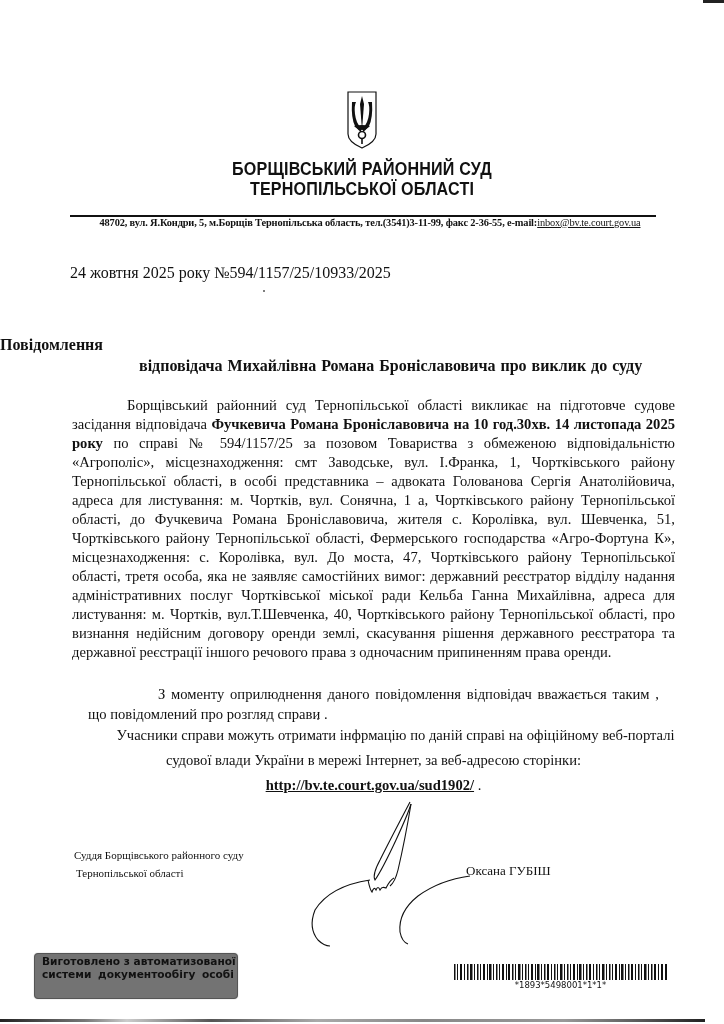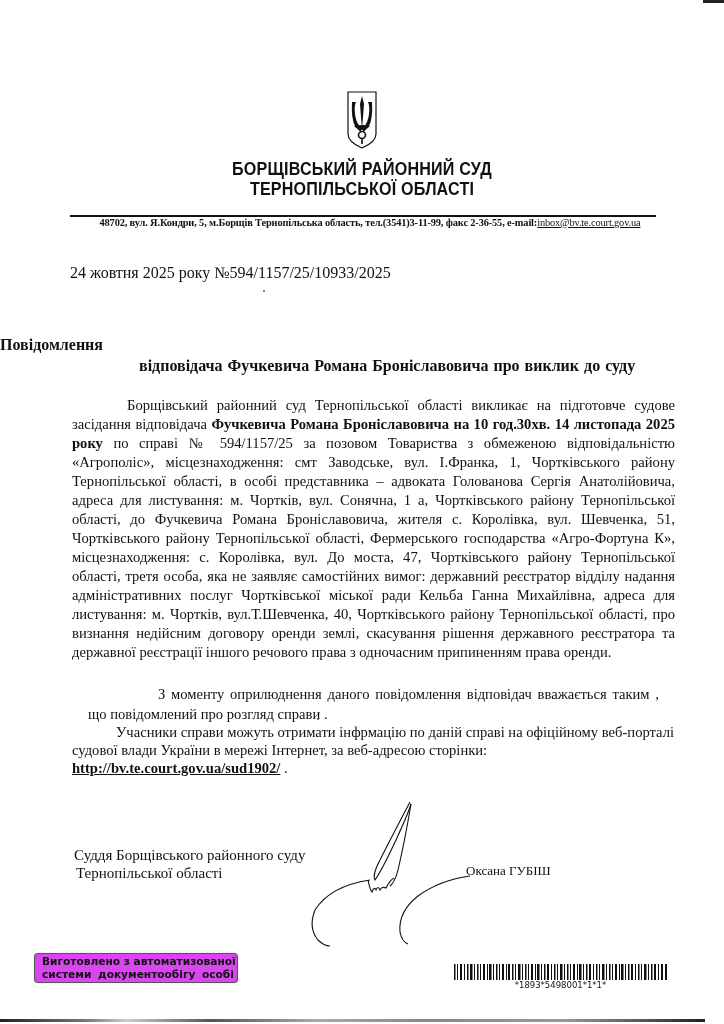--- a/index.html
+++ b/index.html
@@ -28,32 +28,32 @@
   .notice-title { left: 0; width: 724px; top: 336px; font-weight: bold; font-size: 16px; }
   .notice-sub { left: 139px; top: 357px; font-weight: bold; font-size: 16px; white-space: nowrap; word-spacing: 1px; }
   .body-text {
     left: 72px; top: 396px; width: 603px; font-size: 14.6px; line-height: 19px;
     text-align: justify;
   }
   .body-text p { margin: 0; text-indent: 55px; }
   .body-text b { font-weight: bold; }
   .para2 { left: 72px; top: 669px; width: 603px; font-size: 14.6px; line-height: 19.5px; text-align: justify; }
   .para2 p { margin: 16px; text-indent: 70px; }
-  .para3 { left: 72px; top: 723px; width: 603px; font-size: 14.6px; line-height: 18px; }
+  .para3 { left: 72px; top: 723px; width: 603px; font-size: 14.6px; line-height: 25px; text-align: center; }
   .para3 p { margin: 0; text-indent: 44px; }
   .para3 .link { font-weight: bold; text-decoration: underline; }
-  .sig-title { left: 74px; top: 846px; font-size: 15px; line-height: 18px; }
+  .sig-title { left: 74px; top: 846px; font-size: 11px; line-height: 18px; }
   .sig-name { left: 466px; top: 863px; font-size: 13px; }
   .signature { left: 290px; top: 800px; width: 200px; height: 150px; }
   .stamp-box {
-    left: 34px; top: 953px; width: 204px; height: 30px;
+    left: 34px; top: 953px; width: 204px; height: 46px;
     border: 1.5px solid #555; border-radius: 4px;
     font-family: "DejaVu Sans", "Liberation Sans", sans-serif; font-weight: bold;
     font-size: 10.6px; line-height: 13px; padding: 1px 0 0 7px; box-sizing: border-box;
-    background: #d946ef; box-shadow: 0 0 1px #888;
+    background: #737373; box-shadow: 0 0 1px #888;
   }
   .barcode { left: 454px; top: 964px; width: 213px; height: 16px; }
   .barcode-text {
     left: 454px; width: 213px; top: 980px; text-align: center;
     font-family: "DejaVu Sans", sans-serif; font-size: 8.5px;
   }
   .bottom-edge { left: 0; top: 1019px; width: 705px; height: 3px; background: linear-gradient(90deg,#222 0%,#777 12%,#ccc 18%,#555 30%,#aaa 45%,#888 60%,#999 80%,#222 100%); }
   .speck { width: 2px; height: 2px; background: #555; border-radius: 1px; }
 </style>
 </head>
@@ -75,21 +75,21 @@
 <div class="abs court-name l2">ТЕРНОПІЛЬСЬКОЇ ОБЛАСТІ</div>
 <div class="abs rule"></div>
 <div class="abs address">
   <span>48702, вул. Я.Кондри, 5,  м.Борщів Тернопільська область, тел.(3541)3-11-99, факс 2-36-55, e-mail:</span><span class="email">inbox@bv.te.court.gov.ua</span>
 </div>
 
 <div class="abs date-line">24 жовтня 2025 року №594/1157/25/10933/2025</div>
 <div class="abs speck" style="left:263px;top:290px;"></div>
 
 <div class="abs notice-title">Повідомлення</div>
-<div class="abs notice-sub">відповідача  Фучкевича Романа Броніславовича  про виклик до суду</div>
+<div class="abs notice-sub">відповідача  Михайлівна Романа Броніславовича  про виклик до суду</div>
 
 <div class="abs body-text">
   <p><span>Борщівський районний суд Тернопільської області викликає на підготовче судове засідання відповідача </span><b>Фучкевича Романа Броніславовича на 10 год.30хв.   14 листопада 2025 року</b><span> по справі  № 594/1157/25 за позовом Товариства з обмеженою відповідальністю «Агрополіс», місцезнаходження: смт Заводське, вул. І.Франка, 1, Чортківського району Тернопільської області, в особі представника – адвоката Голованова Сергія Анатолійовича, адреса для листування: м. Чортків, вул. Сонячна, 1 а, Чортківського району Тернопільської області, до Фучкевича Романа Броніславовича, жителя с. Королівка, вул. Шевченка, 51, Чортківського району Тернопільської області, Фермерського господарства «Агро-Фортуна К», місцезнаходження: с. Королівка, вул. До моста, 47, Чортківського району Тернопільської області, третя особа, яка не заявляє самостійних вимог: державний реєстратор відділу надання адміністративних послуг Чортківської міської ради Кельба Ганна Михайлівна, адреса для листування: м. Чортків, вул.Т.Шевченка, 40, Чортківського району Тернопільської області, про визнання недійсним договору оренди землі, скасування рішення державного реєстратора та державної реєстрації іншого речового права з одночасним припиненням права оренди.</span></p>
 </div>
 
 <div class="abs para2">
   <p>З моменту  оприлюднення даного  повідомлення відповідач  вважається таким , що повідомлений про розгляд справи .</p>
 </div>
 <div class="abs speck" style="left:317px;top:718px;width:2px;height:2px;"></div>
 

